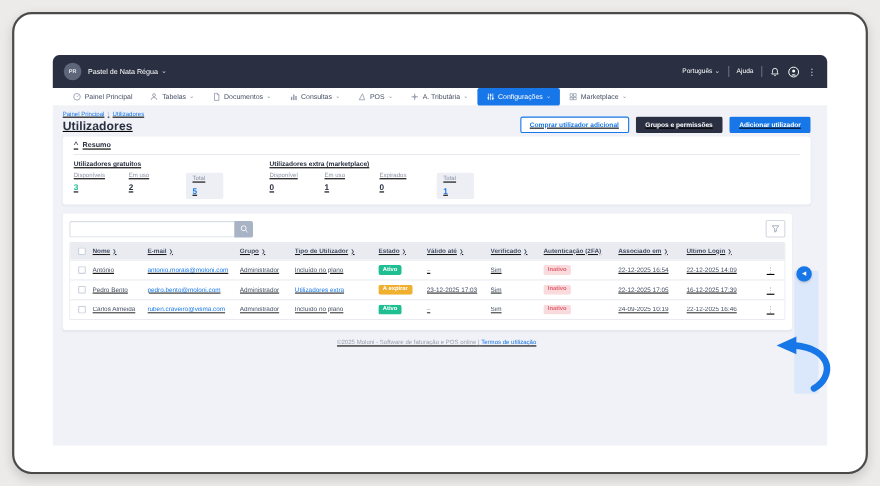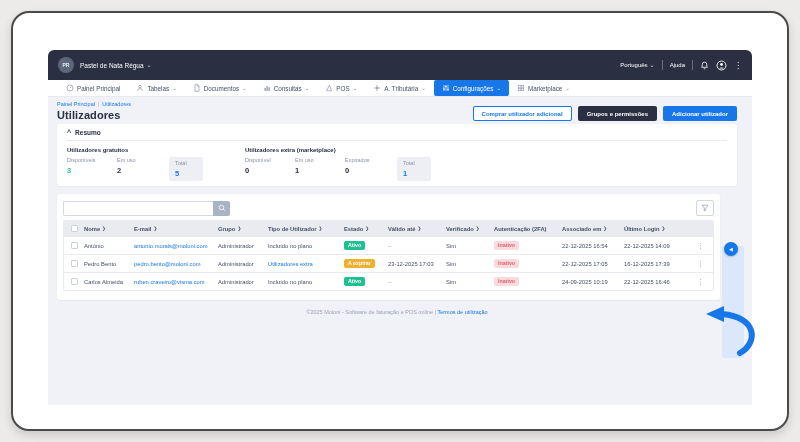--- a/index.html
+++ b/index.html
@@ -17,21 +17,21 @@
   .tb-item { display:flex; align-items:center; gap:2px; cursor:pointer; }
   .kebab { font-size:8px; color:#fff; letter-spacing:0; cursor:pointer; }
   
   .navbar { height:17px; background:#fff; display:flex; align-items:stretch; padding-left:10px; border-bottom:1px solid #e8eaf0; }
   .nav-item { display:flex; align-items:center; gap:3px; font-size:6.3px; color:#454f63; padding:0 8px; cursor:pointer; white-space:nowrap; }
   .nav-item svg { flex:0 0 auto; }
   .nav-item.active { background:#1877e8; color:#fff; border-radius:2px; }
   .nav-caret { font-size:5.5px; color:#8a93a5; }
   .nav-item.active .nav-caret { color:#cfe2fb; }
   
-  .content { position:relative; height:308px; background:#f1f2f7; padding:4px 15px 0 9px; }
+  .content { position:relative; height:308px; background:#f1f2f7; padding:4px 15px 0 9px;text-decoration:underline; }
   .page-head { display:flex; justify-content:space-between; align-items:flex-start; }
   .breadcrumb { font-size:5.5px; color:#1877e8; display:flex; gap:3px; align-items:center; }
   .bc-sep { color:#aab2c2; }
   .page-title { font-size:11px; font-weight:bold; color:#2a3042; margin-top:2px; letter-spacing:.1px; }
   .actions { display:flex; gap:6px; margin-top:5px; }
   .btn { height:15px; border-radius:2px; font-size:6px; font-weight:bold; display:flex; align-items:center; padding:0 8px; cursor:pointer; border:1px solid transparent; white-space:nowrap; }
   .btn-outline { background:#fff; color:#1877e8; border-color:#1877e8; }
   .btn-dark { background:#2a3042; color:#fff; }
   .btn-primary { background:#1877e8; color:#fff; }
   .card { background:#fff; border-radius:3px; box-shadow:0 1px 2px rgba(42,48,66,.05); }

